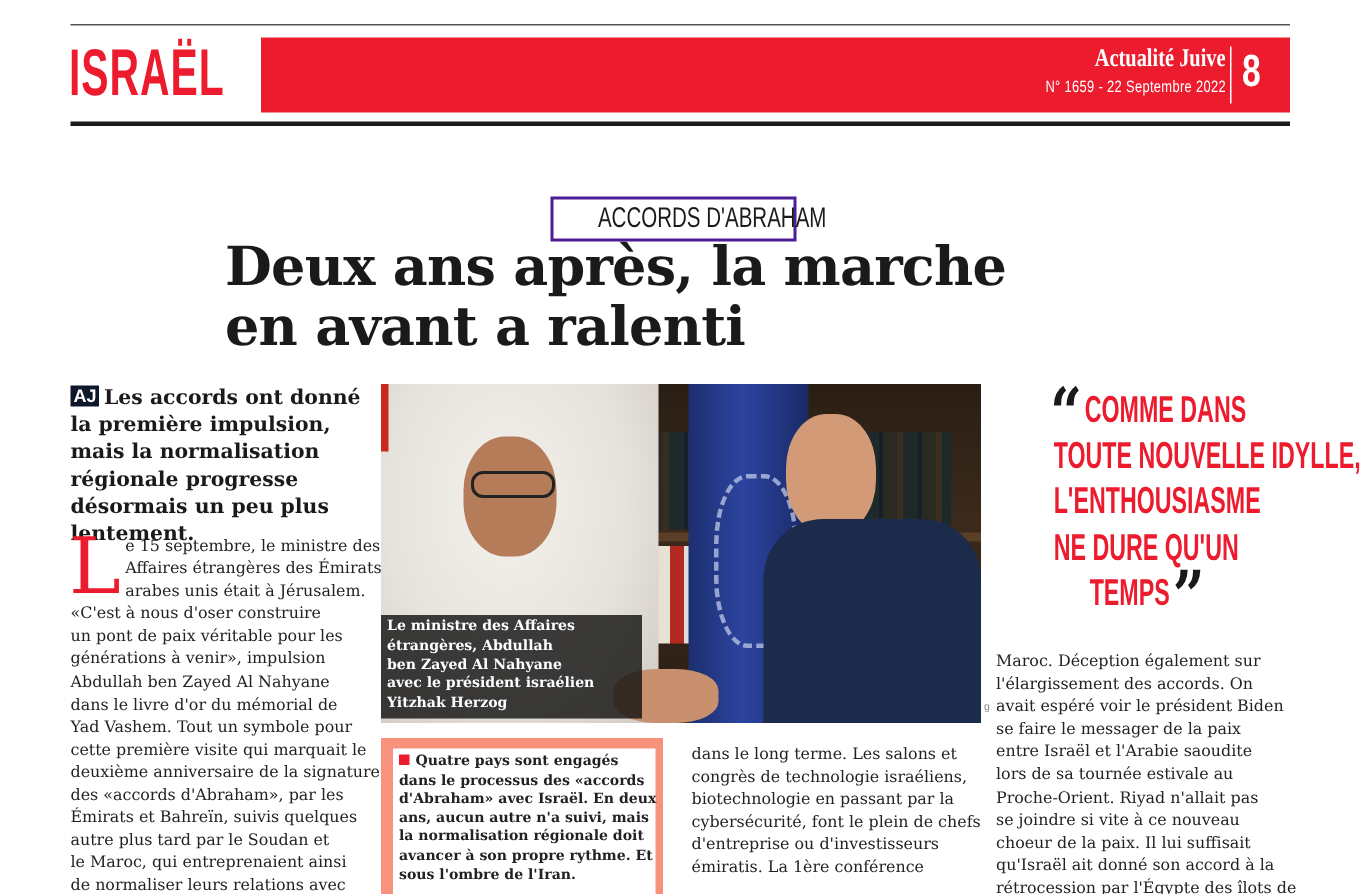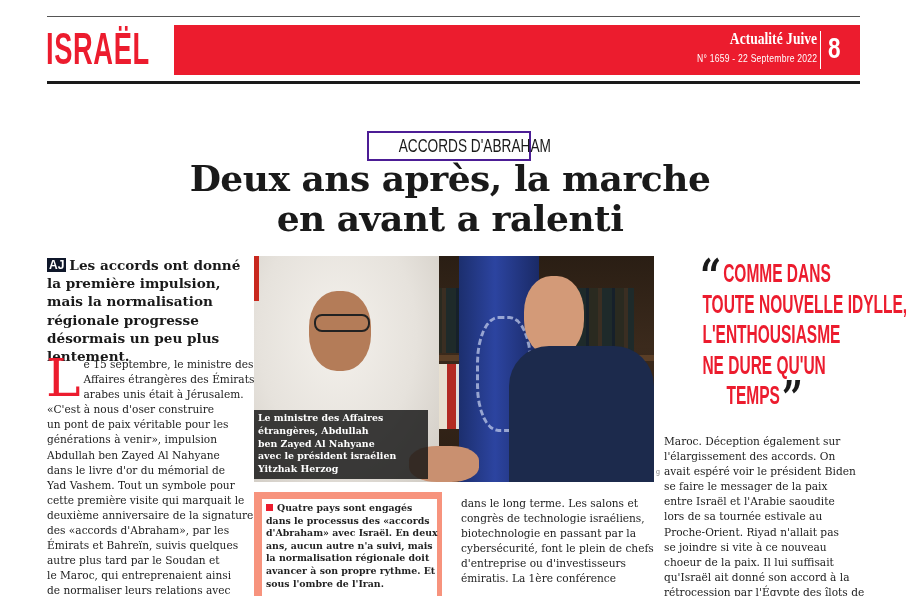--- a/index.html
+++ b/index.html
@@ -8,21 +8,21 @@
   .top-rule{left:47px;top:16px;width:813px;height:1px;background:#555;}
   .bottom-rule{left:47px;top:81px;width:813px;height:3px;background:#1a1a1a;}
   .section-title{left:46px;top:22px;height:54px;font-family:"Liberation Sans",sans-serif;font-weight:bold;color:#ec1c2e;font-size:44px;line-height:54px;letter-spacing:1px;transform:scaleX(0.62);transform-origin:left center;white-space:nowrap;}
   .red-band{left:174px;top:25px;width:686px;height:50px;background:#ec1c2e;}
   .pub-name{right:90px;top:29px;color:#fff;font-family:"Liberation Serif",serif;font-weight:bold;font-size:17px;transform:scaleX(0.8);transform-origin:right center;white-space:nowrap;}
   .pub-issue{right:90px;top:52px;color:#fff;font-family:"Liberation Sans",sans-serif;font-size:11px;transform:scaleX(0.78);transform-origin:right center;white-space:nowrap;letter-spacing:0.3px;}
   .pub-sep{left:820px;top:31px;width:1px;height:38px;background:#fff;}
   .page-num{left:828px;top:28px;color:#fff;font-family:"Liberation Sans",sans-serif;font-weight:bold;font-size:30px;line-height:40px;transform:scaleX(0.75);transform-origin:left center;}
   .kicker{left:367px;top:131px;width:160px;height:26px;border:2px solid #4c1d95;text-align:center;font-family:"Liberation Sans",sans-serif;font-size:19px;line-height:26px;color:#1a1a1a;}
   .kicker span{display:inline-block;transform:scaleX(0.72);white-space:nowrap;}
-  .headline{left:150px;top:158px;width:600px;text-align:center;font-family:"DejaVu Serif",serif;font-weight:bold;font-size:36px;line-height:40px;color:#1a1a1a;letter-spacing:-0.5px;}
+  .headline{left:150px;top:158px;width:600px;font-family:"DejaVu Serif",serif;font-weight:bold;font-size:36px;line-height:40px;color:#1a1a1a;letter-spacing:-0.5px;}
   .chapo{left:47px;top:256px;width:200px;font-family:"DejaVu Serif",serif;font-weight:bold;font-size:13.6px;line-height:18.2px;color:#1a1a1a;}
   .aj-badge{display:inline-block;background:#0f172a;color:#fff;font-family:"Liberation Sans",sans-serif;font-weight:bold;font-size:12px;line-height:14px;padding:0 2px;margin-right:3px;vertical-align:1px;}
   .body-col{font-family:"DejaVu Serif",serif;font-size:10.6px;line-height:15.1px;color:#222;}
   .col1{left:47px;top:357px;width:200px;}
   .dropcap{float:left;font-family:"DejaVu Serif",serif;color:#ec1c2e;font-size:52px;line-height:42px;margin:0 3px 0 -1px;height:44px;}
   .photo{left:254px;top:256px;width:400px;height:226px;overflow:hidden;background:#3a2a1e;}
   .photo .shelf{position:absolute;left:140px;top:0;width:260px;height:226px;background:linear-gradient(180deg,#2a1e14 0%,#3b2a1c 40%,#2b1e14 100%);}
   .photo .books1{position:absolute;left:140px;top:32px;width:240px;height:65px;background:repeating-linear-gradient(90deg,#1e2a2a 0 10px,#16202a 10px 13px,#2a2a20 13px 22px,#3a2e22 22px 26px);}
   .photo .books2{position:absolute;left:160px;top:108px;width:60px;height:65px;background:repeating-linear-gradient(90deg,#e8e0d0 0 9px,#b22a22 9px 18px,#ddd 18px 24px);}
   .photo .shelfline{position:absolute;left:140px;top:99px;width:260px;height:6px;background:#5a3e26;}

